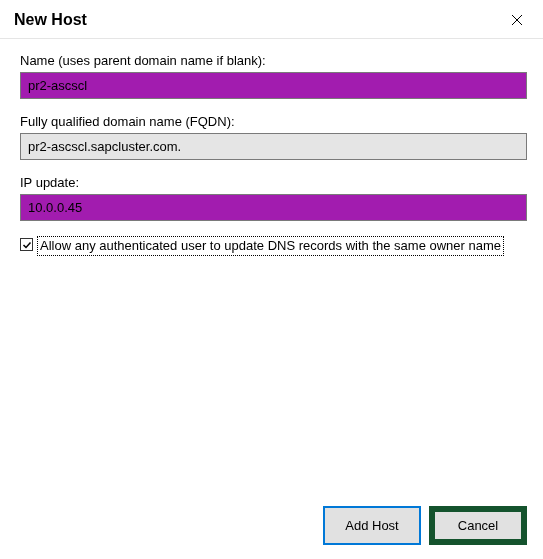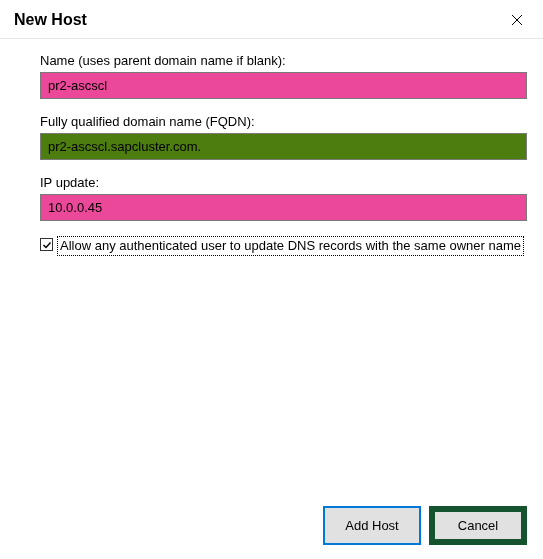--- a/index.html
+++ b/index.html
@@ -34,39 +34,38 @@
       align-items: center;
       justify-content: center;
       cursor: default;
     }
     .close-btn svg {
       stroke: #000;
       stroke-width: 1;
     }
     .content {
       padding: 14px 16px 0 20px;
-      margin-left: 20px;
     }
     .field-label {
       display: block;
       margin-bottom: 4px;
       font-size: 13px;
       color: #000;
     }
     .text-input {
       width: 100%;
       border: 1px solid #7a7a7a;
       padding: 5px 7px;
       font-family: inherit;
       font-size: 13px;
       margin-bottom: 15px;
-      background: #ec4899;
+      background: #a21caf;
     }
     .text-input.readonly {
-      background: #4d7c0f;
+      background: #e5e5e5;
       color: #000;
     }
     .checkbox-row {
       display: flex;
       align-items: flex-start;
       margin-bottom: 4px;
       gap: 4px;
     }
     .checkbox-box {
       width: 13px;

